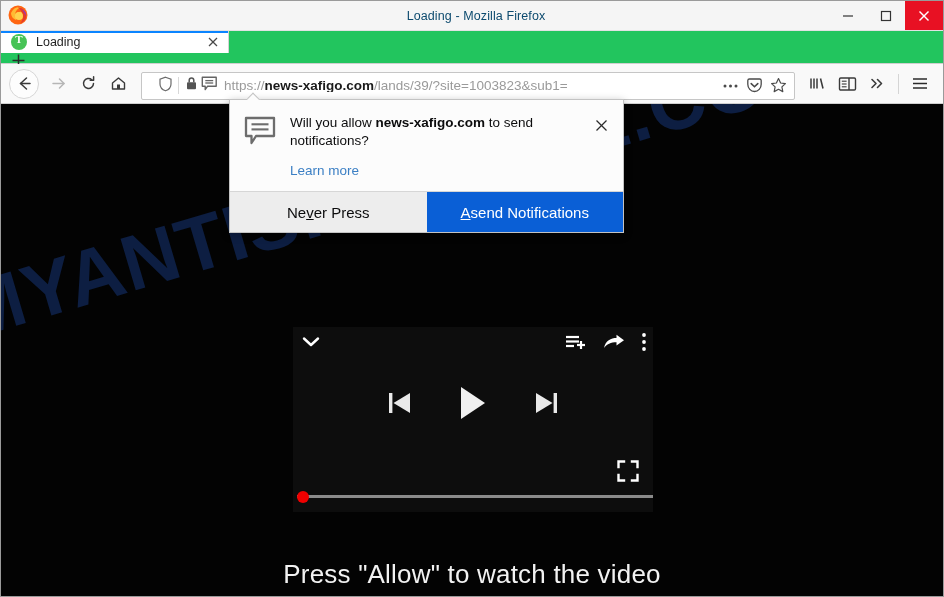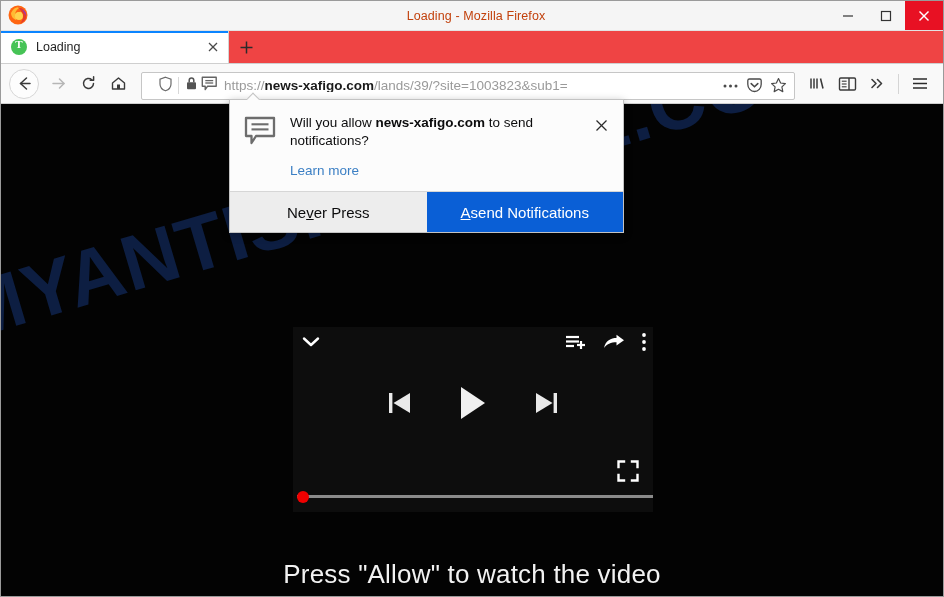--- a/index.html
+++ b/index.html
@@ -41,21 +41,21 @@
     top: 3px;
     width: 22px;
     height: 22px;
   }
   .titlebar-title {
     position: absolute;
     left: 8px;
     right: 0;
     text-align: center;
     font-size: 12.5px;
-    color: #c2410c;
+    color: #0c4a6e;
     letter-spacing: 0.1px;
     pointer-events: none;
   }
   .wincontrols {
     position: absolute;
     right: 0;
     top: 0;
     height: 29px;
     display: flex;
   }
@@ -67,23 +67,24 @@
     justify-content: center;
     cursor: default;
   }
   .wc-close { background: #e81123; }
   .wc svg { display: block; }
 
   
   .tabstrip {
     position: relative;
     height: 32px;
-    background: #ef4444;
+    background: #22c55e;
     display: flex;
     border-bottom: 1px solid #cfcfcf;
+    flex-direction: column;
   }
   .tab {
     position: relative;
     width: 228px;
     height: 32px;
     background: #ffffff;
     display: flex;
     align-items: center;
     padding: 0 4px 0 10px;
     box-sizing: border-box;

